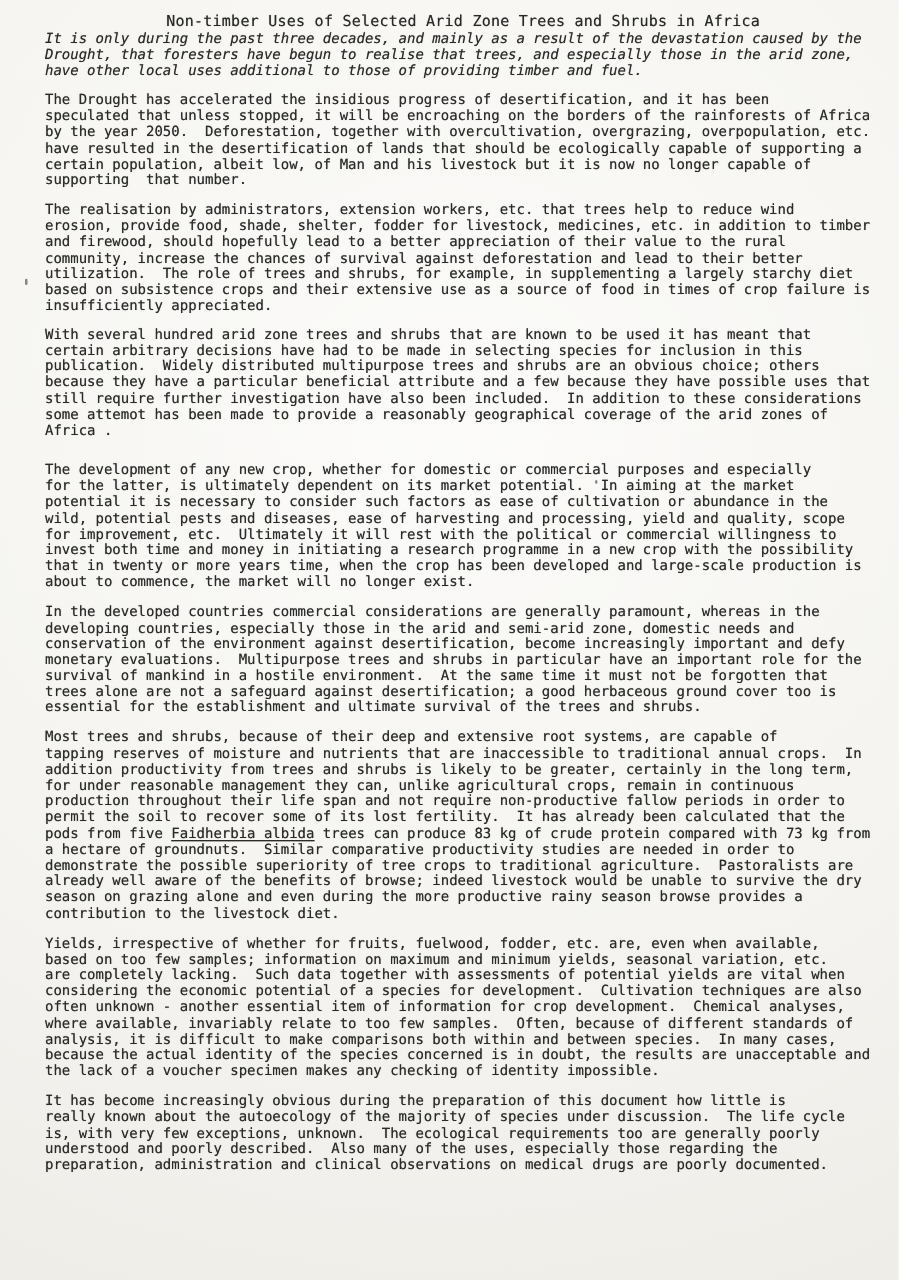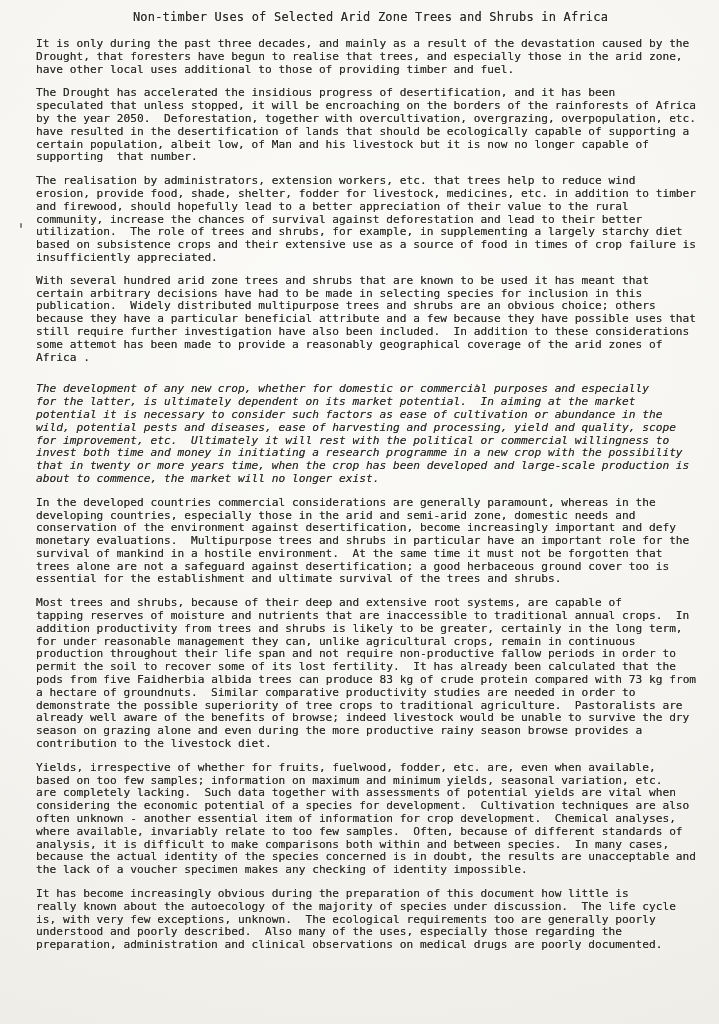--- a/index.html
+++ b/index.html
@@ -39,30 +39,31 @@
     text-shadow: 0 0 0.6px rgba(35,35,33,0.6);
   }
   .para {
     font-size: 11.2px;
     line-height: 12.8px;
     white-space: pre-wrap;
     margin: 11px 0 0 0;
     text-shadow: 0 0 0.6px rgba(35,35,33,0.6);
   }
   .para.first {
-    margin-top: 13px;
+    margin-top: 0;
+    font-style: italic;
   }
   .para.gap-large {
     margin-top: 19px;
-    font-style: italic;
   }
   .para.gap-med {
     margin-top: 10px;
   }
   .species {
+    text-decoration: underline;
     text-underline-offset: 2px;
     text-align: center;
   }
   .scan-artifact {
     position: absolute;
     background: rgba(40,40,38,0.55);
   }
   .artifact-tick {
     left: 20px;
     top: 223px;

